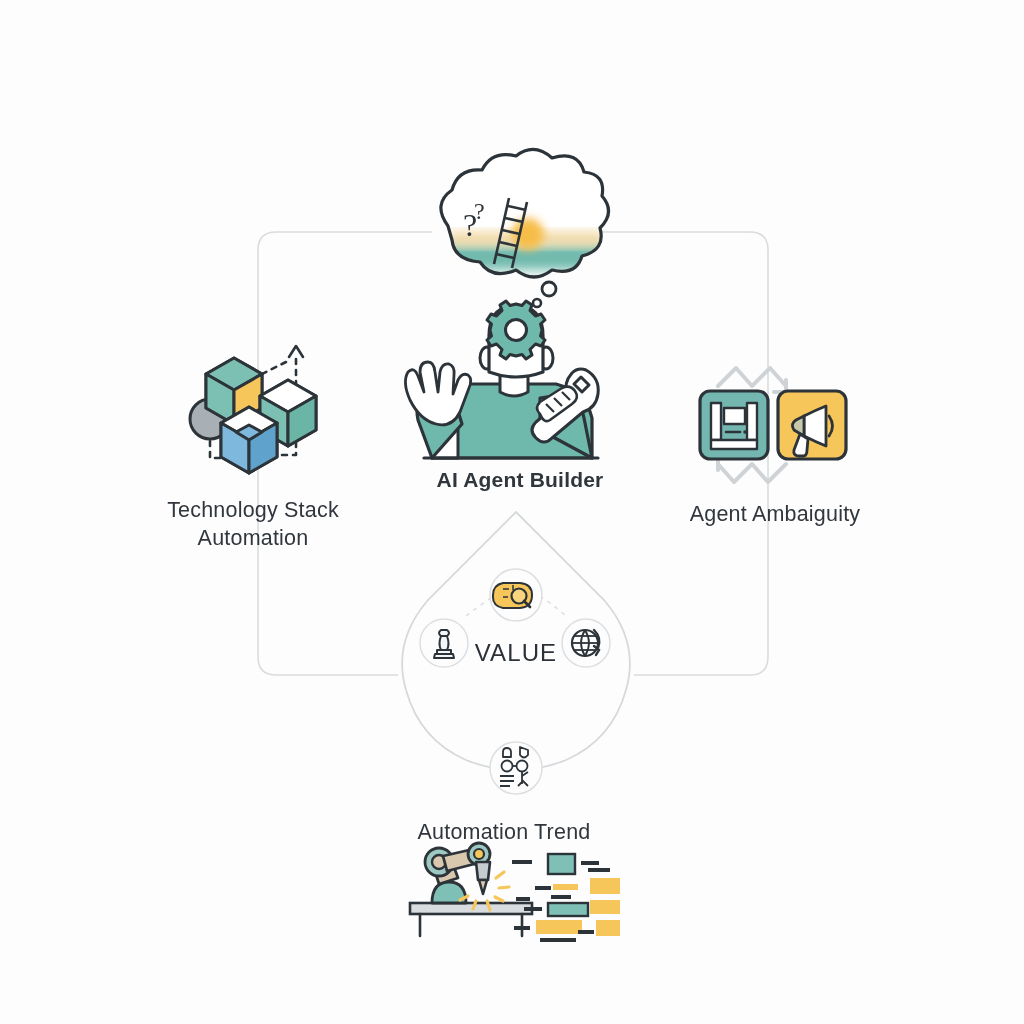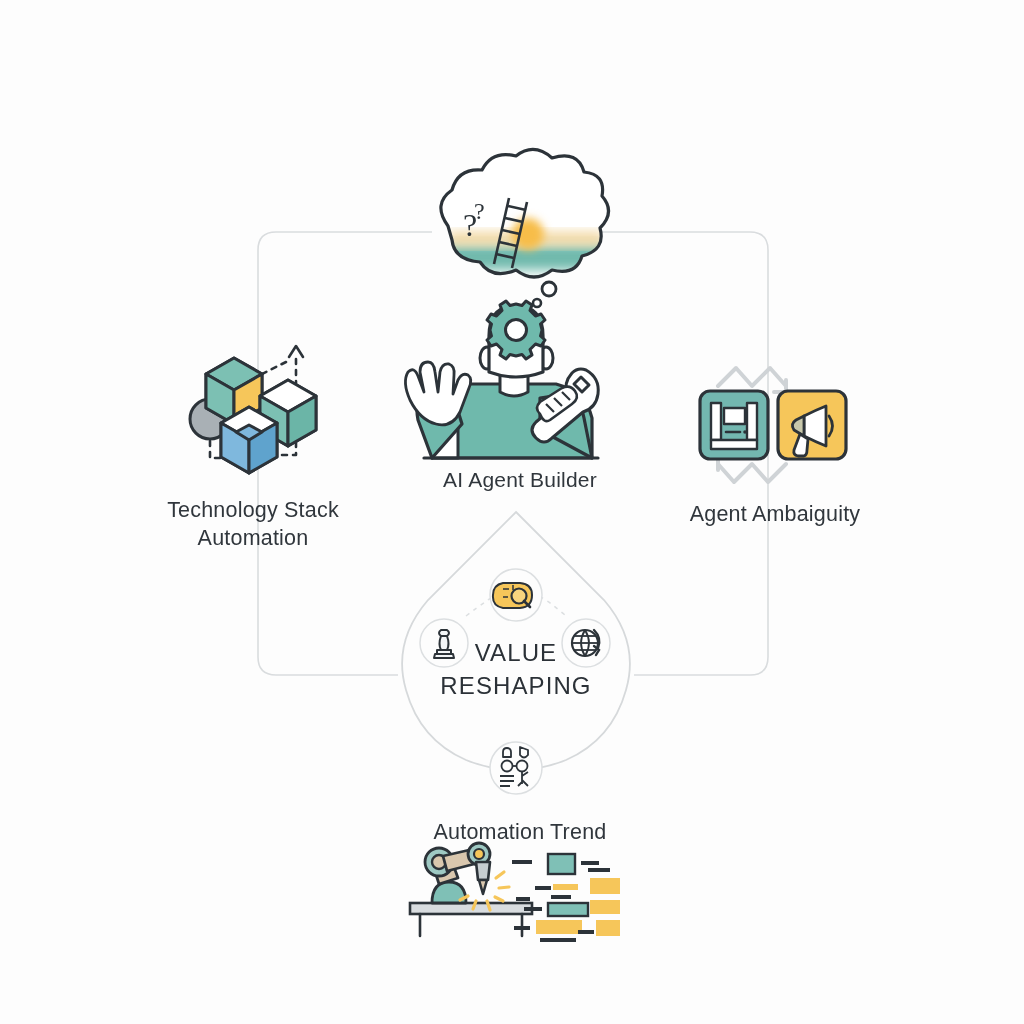--- a/index.html
+++ b/index.html
@@ -32,29 +32,30 @@
     left: 120px;
     top: 496px;
     width: 266px;
     font-size: 21.5px;
   }
   #label-agent {
     left: 388px;
     top: 466px;
     width: 264px;
     font-size: 21px;
+    font-weight: bold;
   }
   #label-role {
     left: 650px;
     top: 500px;
     width: 250px;
     font-size: 21.5px;
   }
   #label-automation {
-    left: 388px;
+    left: 372px;
     top: 818px;
     width: 264px;
     font-size: 21.5px;
   }
   .center-text {
     position: absolute;
     left: 404px;
     top: 636px;
     width: 224px;
     text-align: center;
@@ -373,16 +374,15 @@
 Automation</div>
 
   <div class="node-label" id="label-agent">AI Agent Builder</div>
 
   <div class="node-label" id="label-role">Agent Ambaiguity</div>
 
   <div class="node-label" id="label-automation">Automation Trend</div>
 
   <div class="center-text">
     <span>VALUE</span>
-    <span>RESHAPING</span>
   </div>
 
 </div>
 
 </body></html>

